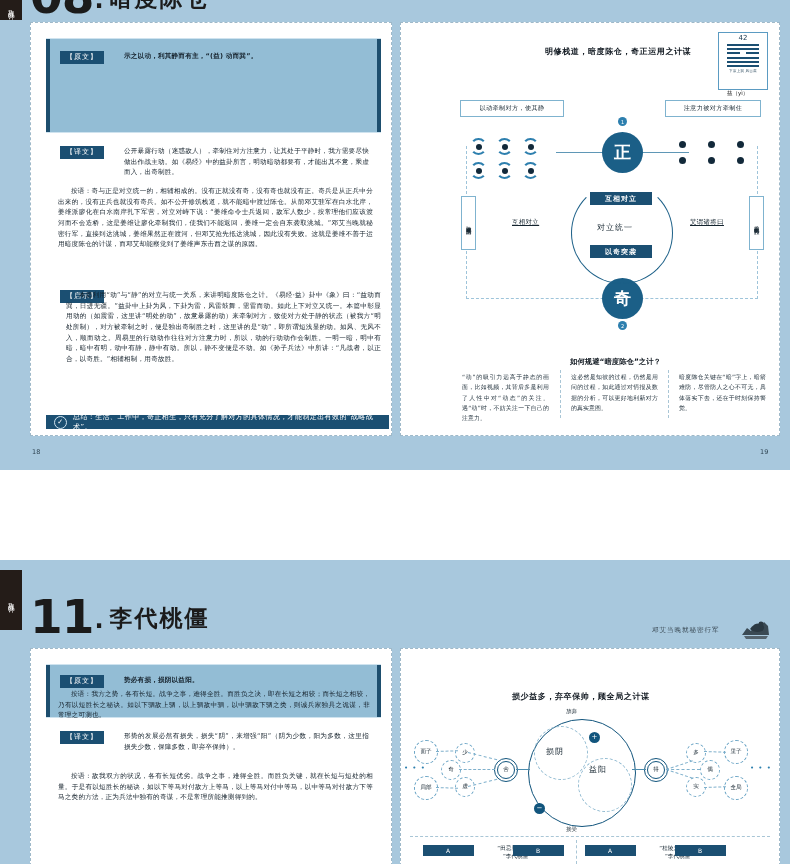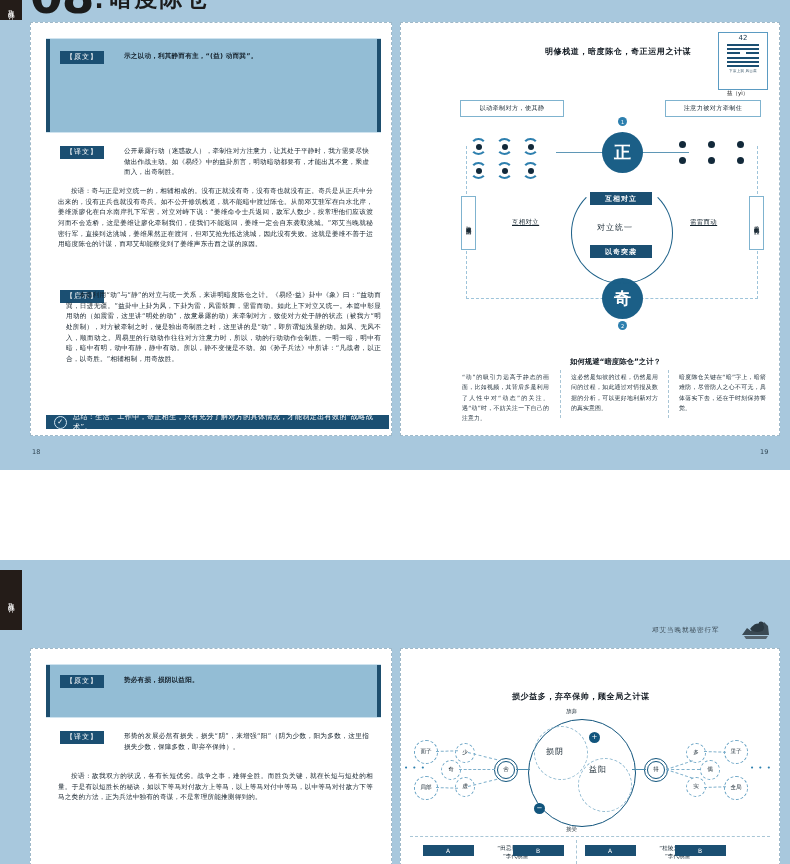--- a/index.html
+++ b/index.html
@@ -305,52 +305,58 @@
     <div class="ctr-text" style="left:597px;top:222px;">对立统一</div>
     <div class="ctr-box" style="left:590px;top:245px;width:62px;height:13px;">以奇突袭</div>
 
     <div class="lbl-vert" style="left:461px;top:196px;width:13px;height:52px;">
       <span>隐藏真实意图</span>
     </div>
     <div class="lbl-vert" style="left:749px;top:196px;width:13px;height:52px;">
       <span>乘机出奇制胜</span>
     </div>
     <div class="plain-lbl" style="left:512px;top:218px;">互相对立</div>
-    <div class="plain-lbl" style="left:690px;top:218px;">需雷而动</div>
+    <div class="plain-lbl" style="left:690px;top:218px;">艾谓诸将曰</div>
 
     <div class="q-title" style="left:570px;top:357px;">如何规避“暗度陈仓”之计？</div>
     <div class="q-col" style="left:462px;top:372px;width:87px;">“动”的吸引力远高于静态的画面，比如视频，其背后多是利用了人性中对“动态”的关注。遇“动”时，不妨关注一下自己的注意力。</div>
     <div class="q-sep" style="left:560px;top:370px;height:48px;"></div>
     <div class="q-col" style="left:571px;top:372px;width:87px;">这必然是知彼的过程，仍然是用问的过程，如此通过对情报及数据的分析，可以更好地利新对方的真实意图。</div>
     <div class="q-sep" style="left:668px;top:370px;height:48px;"></div>
     <div class="q-col" style="left:679px;top:372px;width:87px;">暗度陈仓关键在“暗”字上，暗箭难防，尽管防人之心不可无，具体落实下去，还在于时刻保持警觉。</div>
 
   </div>
 
   <div class="spread p2">
 
     <div class="sidetab" style="top:10px;height:60px;">
       <span>敌战计</span>
     </div>
 
+    <div class="chapter-head" style="left:30px;top:38px;">
+      <div class="chapter-num">11</div>
+      <div class="chapter-dot">.</div>
+      <div class="chapter-title">李代桃僵</div>
+    </div>
 
     <div class="running-head" style="left:652px;top:66px;">邓艾当晚就秘密行军</div>
     <svg class="horse-icon" style="left:738px;top:58px;" viewBox="0 0 34 22">
       <path d="M4 17 L9 10 L13 13 L17 6 L22 9 L26 4 L30 8 L31 17 Z" fill="#3a4a54"></path>
       <path d="M12 11 c3 -5 9 -7 13 -4 c2 2 1 5 -1 6 c-4 2 -9 1 -12 -2 z" fill="#2b3942"></path>
       <circle cx="23" cy="6" r="2.4" fill="#2b3942"></circle>
       <path d="M6 18 l24 0 l-2 3 l-20 0 z" fill="#55646e"></path>
     </svg>
 
     <div class="card" style="left:30px;top:88px;width:360px;height:216px;"></div>
     <div class="card" style="left:400px;top:88px;width:378px;height:216px;"></div>
 
     <div class="quote-block" style="left:46px;top:104px;width:335px;height:52px;">
       <div class="tag" style="left:14px;top:10px;">【原文】</div>
       <div class="para b" style="left:78px;top:10px;width:245px;">势必有损，损阴以益阳。</div>
+      <div class="para" style="left:12px;top:24px;width:312px;text-indent:13px;">按语：我方之势，各有长短。战争之事，难得全胜。而胜负之决，即在长短之相较；而长短之相较，乃有以短胜长之秘诀。如以下驷敌上驷，以上驷敌中驷，以中驷敌下驷之类，则诚兵家独具之诡谋，非常理之可测也。</div>
     </div>
 
     <div style="position:absolute;left:46px;top:167px;width:335px;">
       <div class="tag" style="left:14px;top:4px;">【译文】</div>
       <div class="para" style="left:78px;top:4px;width:245px;">形势的发展必然有损失，损失“阴”，来增强“阳”（阴为少数，阳为多数，这里指损失少数，保障多数，即弃卒保帅）。</div>
       <div class="para" style="left:12px;top:44px;width:315px;text-indent:13px;">按语：敌我双方的状况，各有长短优劣。战争之事，难得全胜。而胜负关键，就在长短与短处的相量。于是有以短胜长的秘诀，如以下等马对付敌方上等马，以上等马对付中等马，以中等马对付敌方下等马之类的方法，正为兵法中独有的奇谋，不是常理所能推测得到的。</div>
     </div>
 
     <div class="dg-title" style="left:512px;top:131px;font-family:Liberation Serif, serif;">损少益多，弃卒保帅，顾全局之计谋</div>
 

